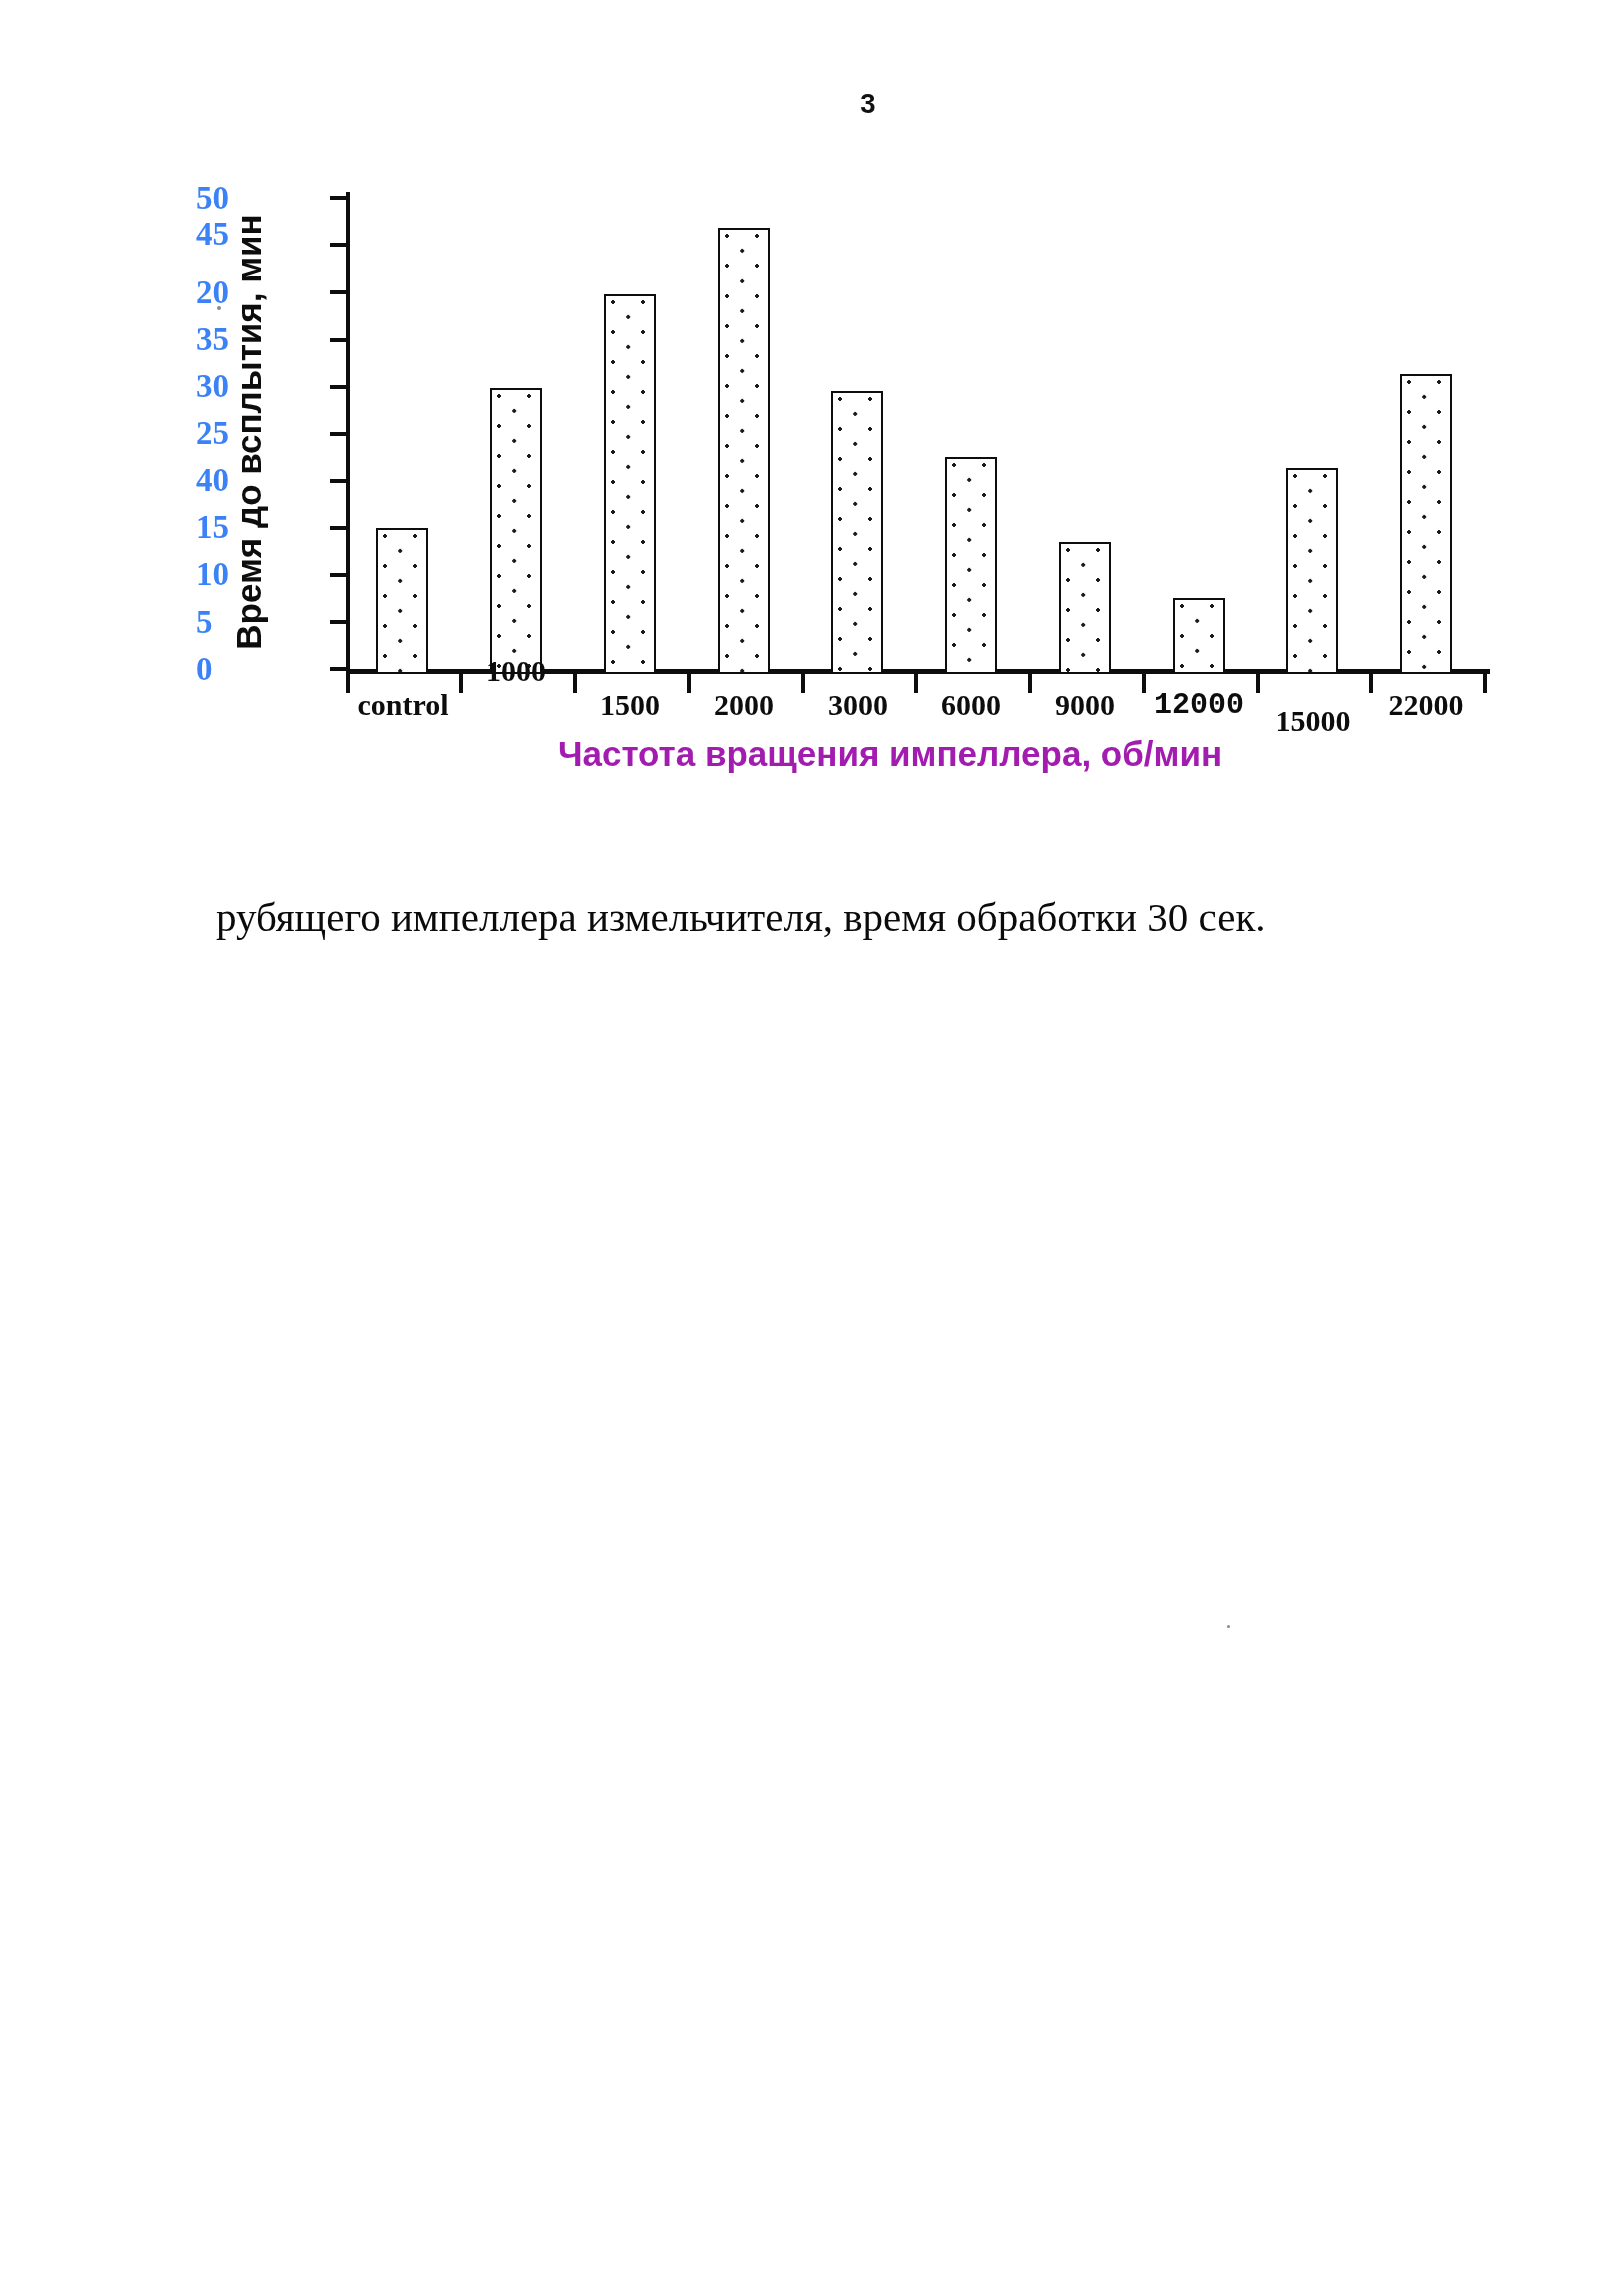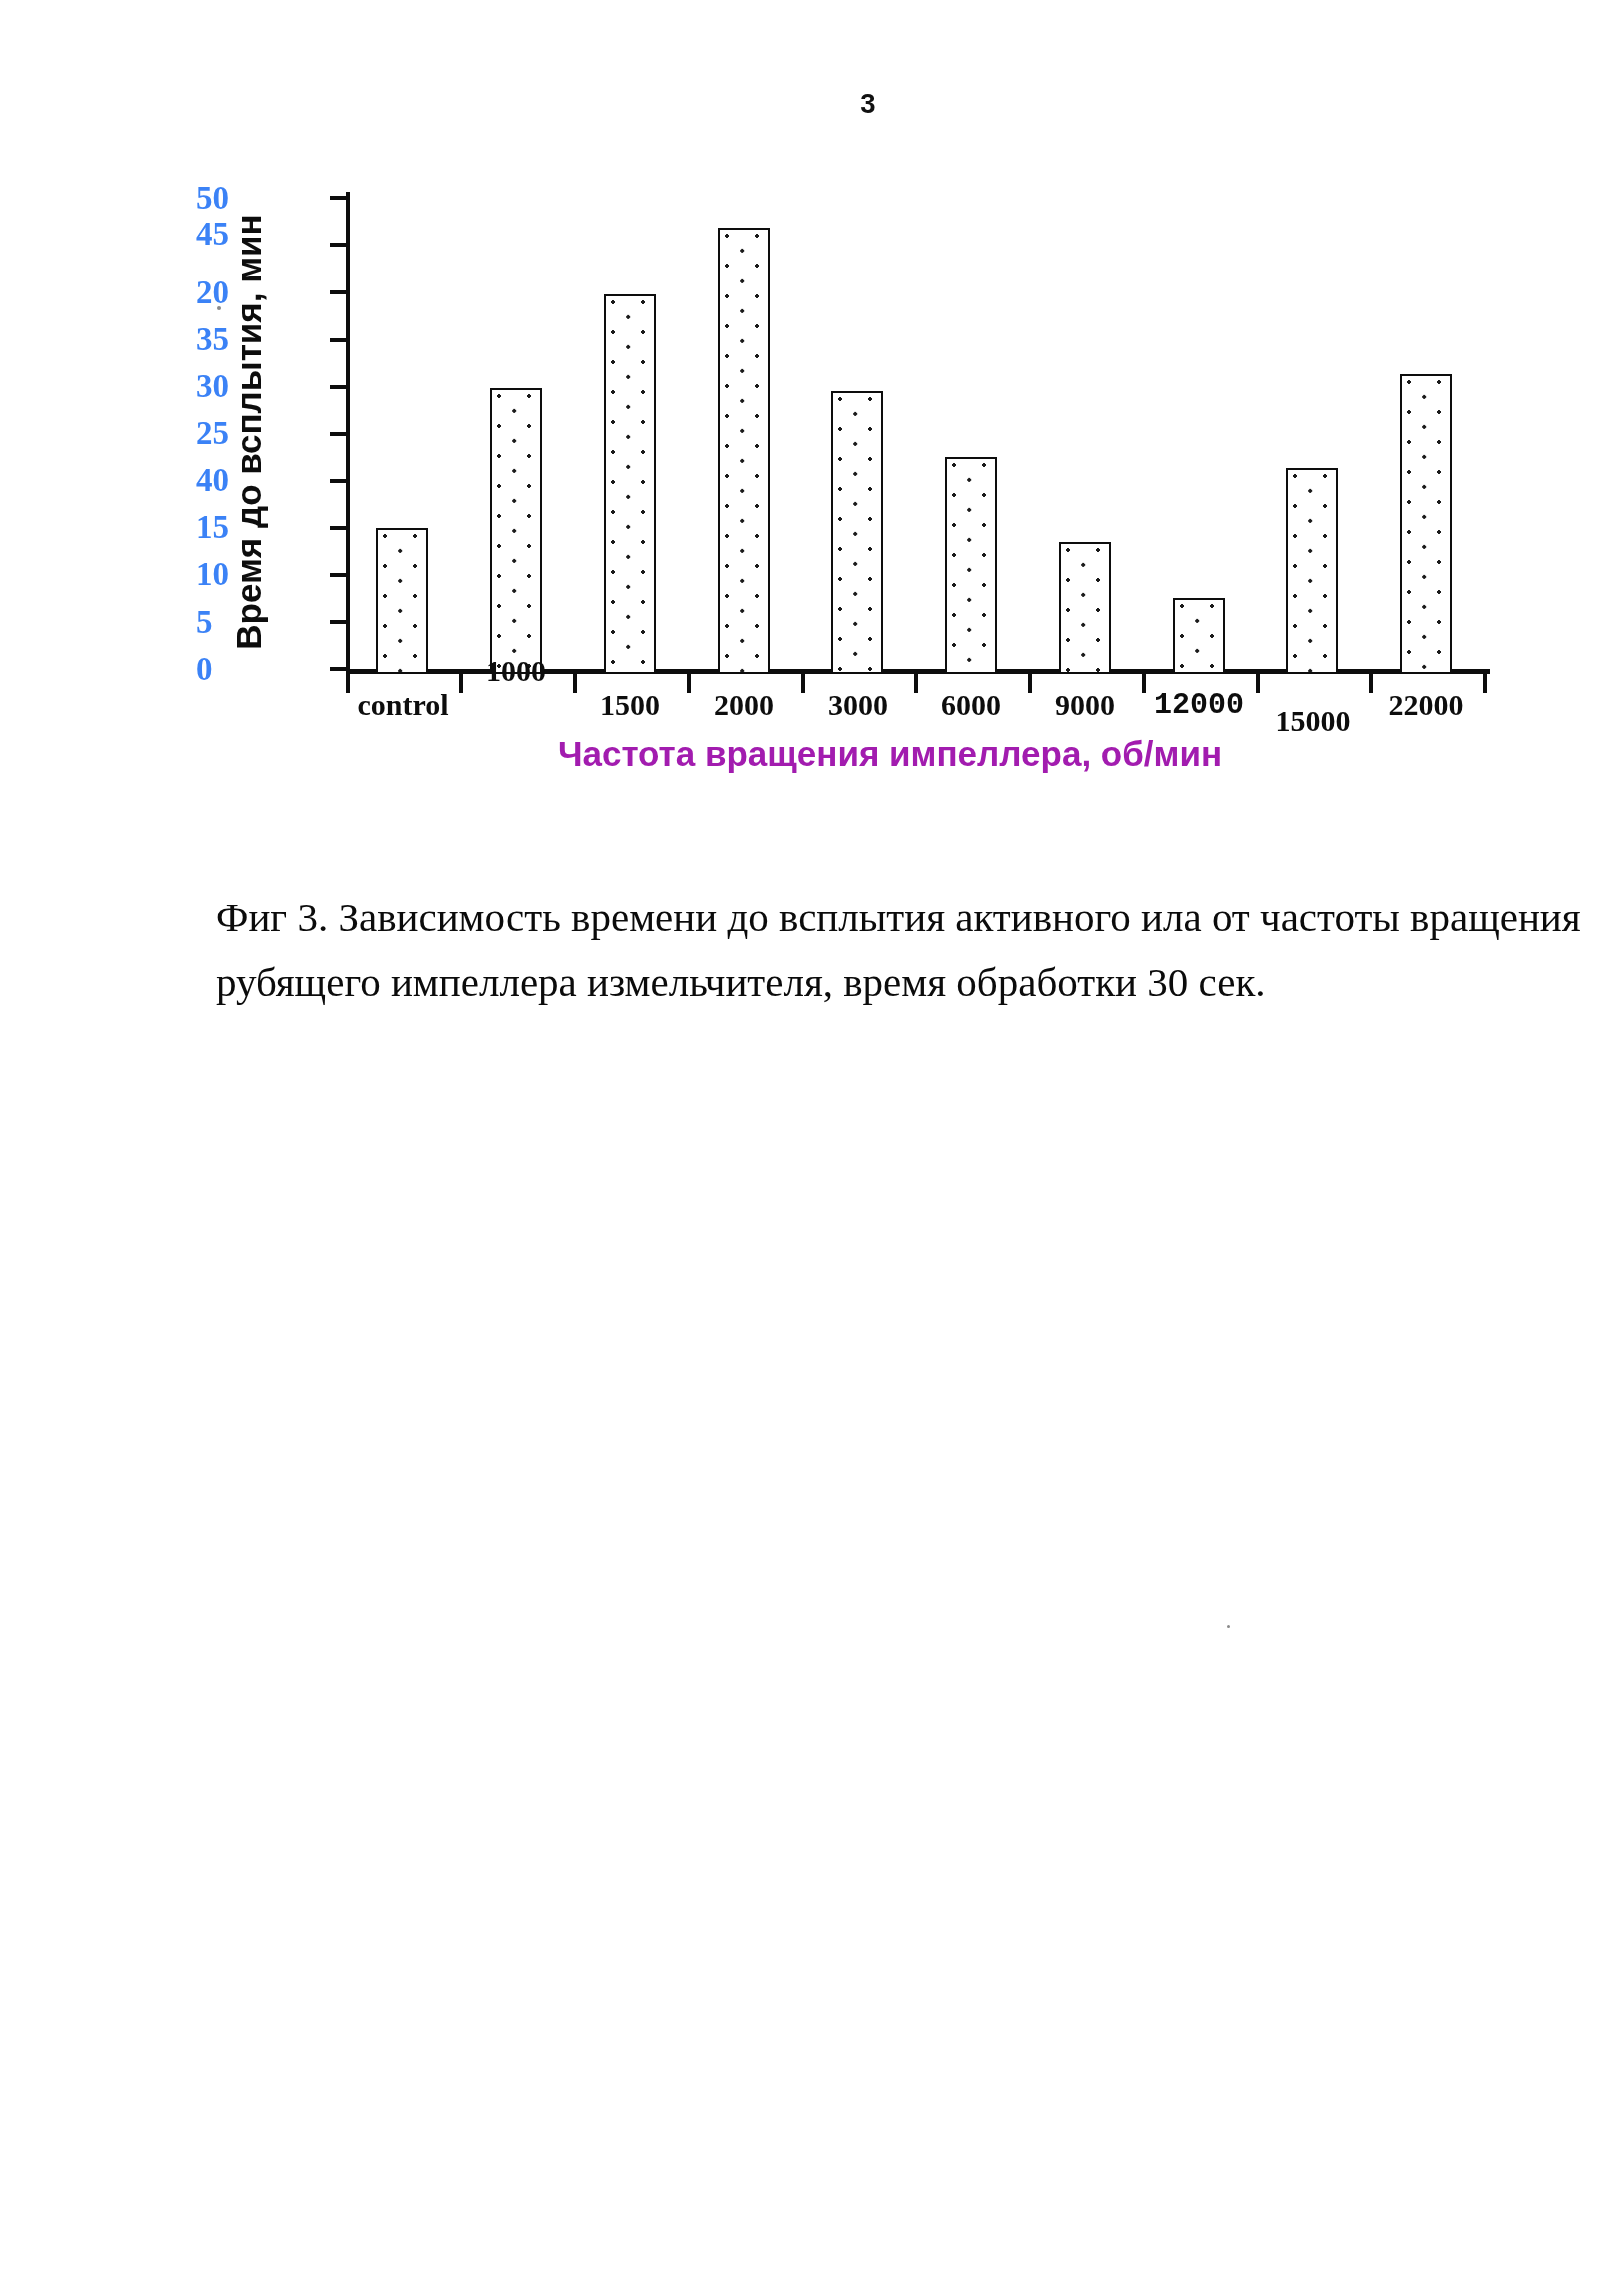--- a/index.html
+++ b/index.html
@@ -107,21 +107,20 @@
         <div class="xlab" style="left: 1129px; top: 686px; width: 140px; font-family: Liberation Mono, monospace;">12000</div>
         <div class="bar" style="left: 1286px; top: 468px; width: 52px; height: 204px; border-color: rgb(13, 13, 13); background-color: rgb(255, 255, 255); background-image: radial-gradient(circle, rgb(26, 26, 26) 1.6px, transparent 2px), radial-gradient(circle, rgb(26, 26, 26) 1.6px, transparent 2px);"></div>
         <div class="xlab" style="left: 1243px; top: 686px; width: 140px; margin-top: 16px;">15000</div>
         <div class="bar" style="left: 1400px; top: 374px; width: 52px; height: 298px; border-color: rgb(13, 13, 13); background-color: rgb(255, 255, 255); background-image: radial-gradient(circle, rgb(26, 26, 26) 1.6px, transparent 2px), radial-gradient(circle, rgb(26, 26, 26) 1.6px, transparent 2px);"></div>
         <div class="xlab" style="left: 1356px; top: 686px; width: 140px;">22000</div>
       </div>
     <div class="x-axis-title">Частота вращения импеллера, об/мин</div>
   </figure>
 
   <p class="caption">
-    <span class="cap-line">Фиг 3. Зависимость времени до всплытия активного ила от частоты вращения</span>
     <span class="cap-line">рубящего импеллера измельчителя, время обработки 30 сек.</span>
   </p>
 
   <div class="speck" style="left:217px;top:306px;width:3.9px;height:3.9px;"></div>
   <div class="speck" style="left:1227px;top:1625px;width:3.3px;height:3.3px;"></div>
 
 </div>
 
 
 </body></html>

